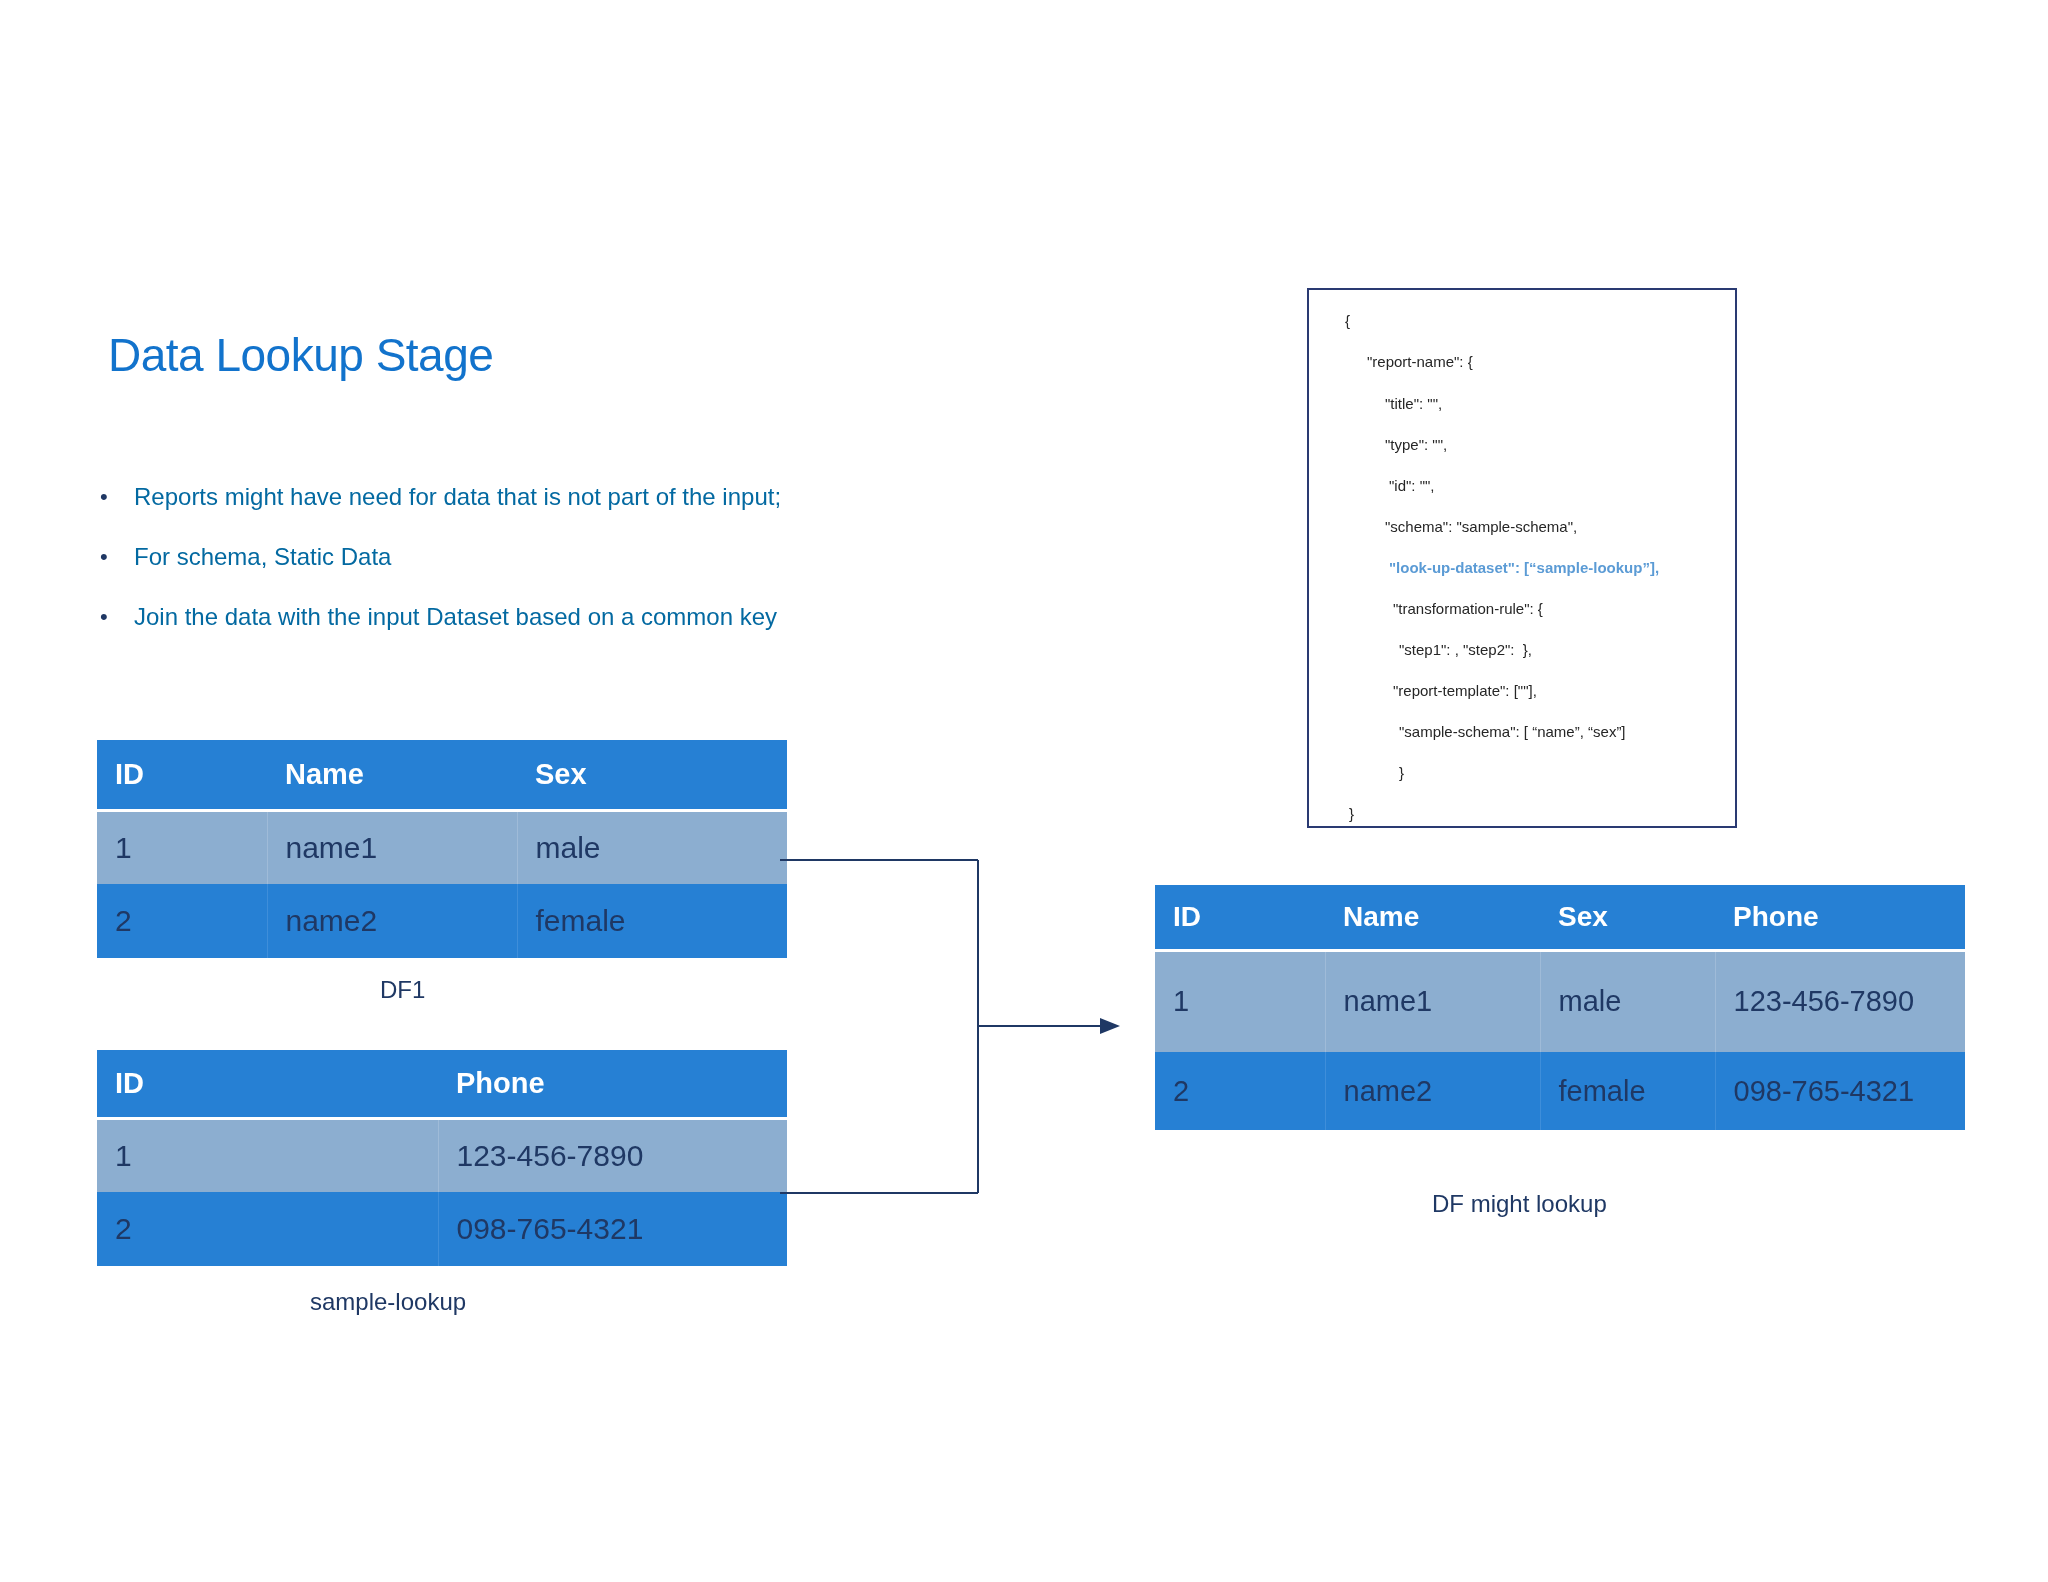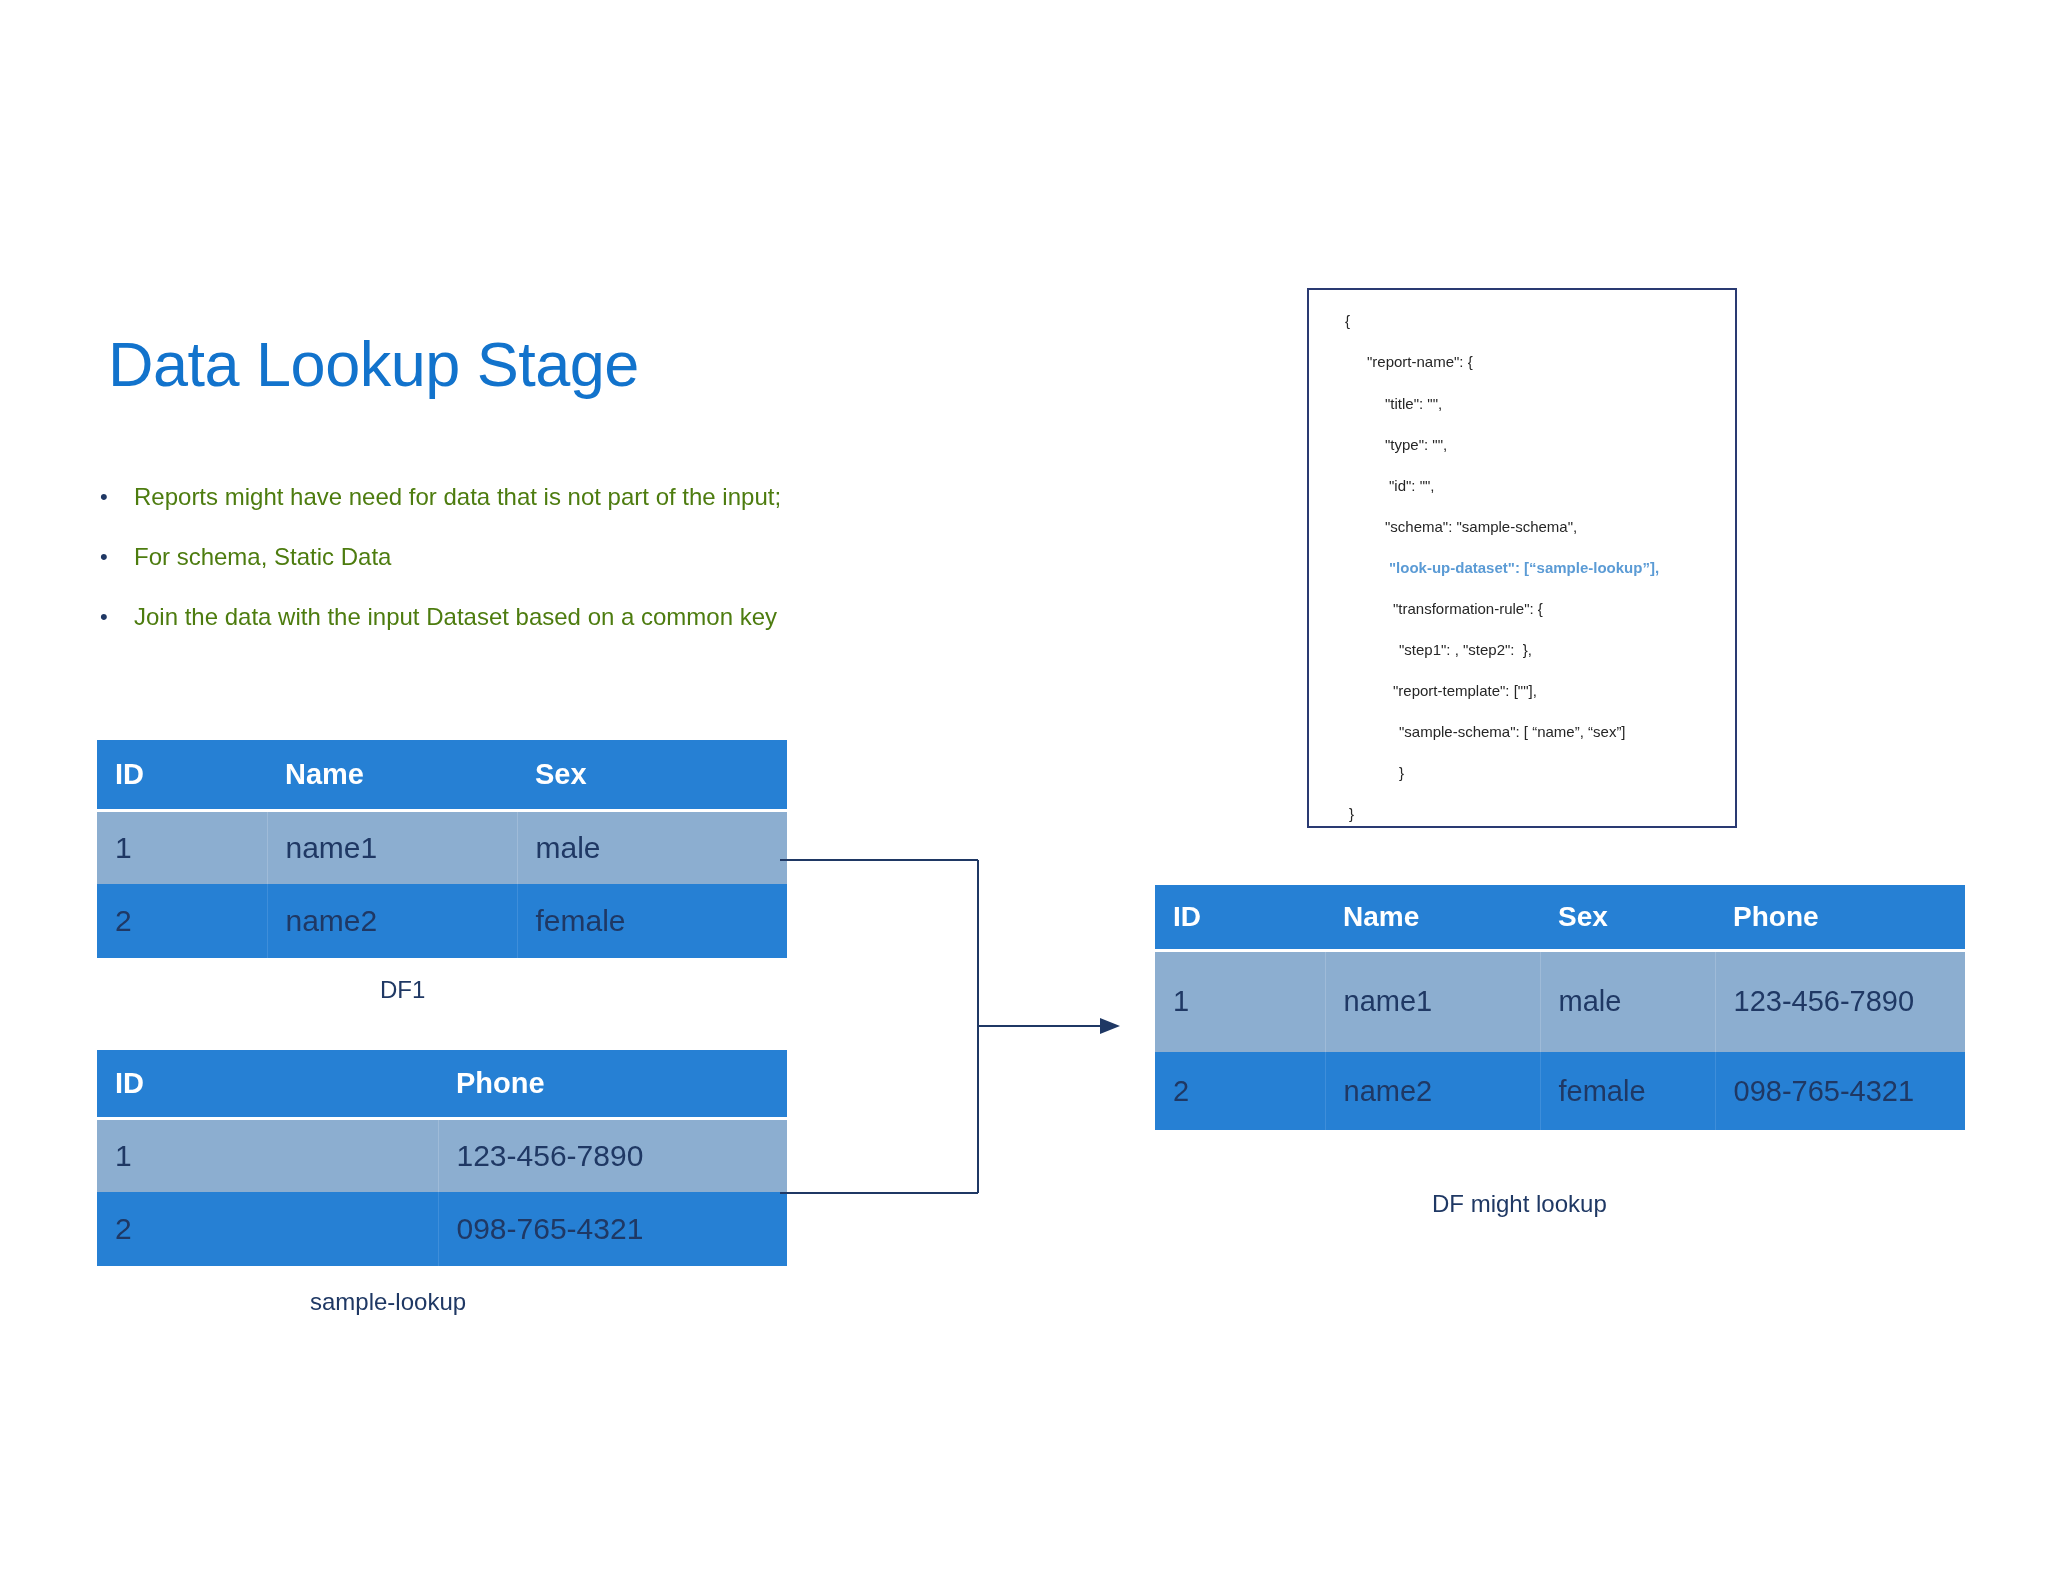--- a/index.html
+++ b/index.html
@@ -6,33 +6,33 @@
   body{
     width:2048px;height:1582px;position:relative;overflow:hidden;
     font-family:"Liberation Sans",sans-serif;
     background:#ffffff;
   }
   .slide{position:absolute;inset:0;background:#ffffff;}
 
   
   #slide-title{
     position:absolute;left:108px;top:330px;
-    font-size:63px;line-height:1.1;color:#1273CC;
+    font-size:46px;line-height:1.1;color:#1273CC;
     font-weight:400;letter-spacing:-0.5px;white-space:nowrap;
   }
 
   
   #bullet-list{position:absolute;left:96px;top:480px;width:820px;}
   .bullet-row{display:flex;align-items:flex-start;margin-bottom:26px;}
   .bullet-dot{
     width:34px;flex:0 0 34px;color:#1F3864;font-size:22px;line-height:34px;
     text-align:left;padding-left:4px;
   }
   .bullet-text{
-    color:#4d7c0f;font-size:24px;line-height:34px;white-space:nowrap;
+    color:#0369a1;font-size:24px;line-height:34px;white-space:nowrap;
   }
 
   
   #json-panel{
     position:absolute;left:1307px;top:288px;width:430px;height:540px;
     border:2px solid #2A3A72;background:#ffffff;box-sizing:border-box;
   }
   .json-line{
     position:absolute;color:#262626;font-size:15px;line-height:18px;
     white-space:pre;font-family:"Liberation Sans",sans-serif;

